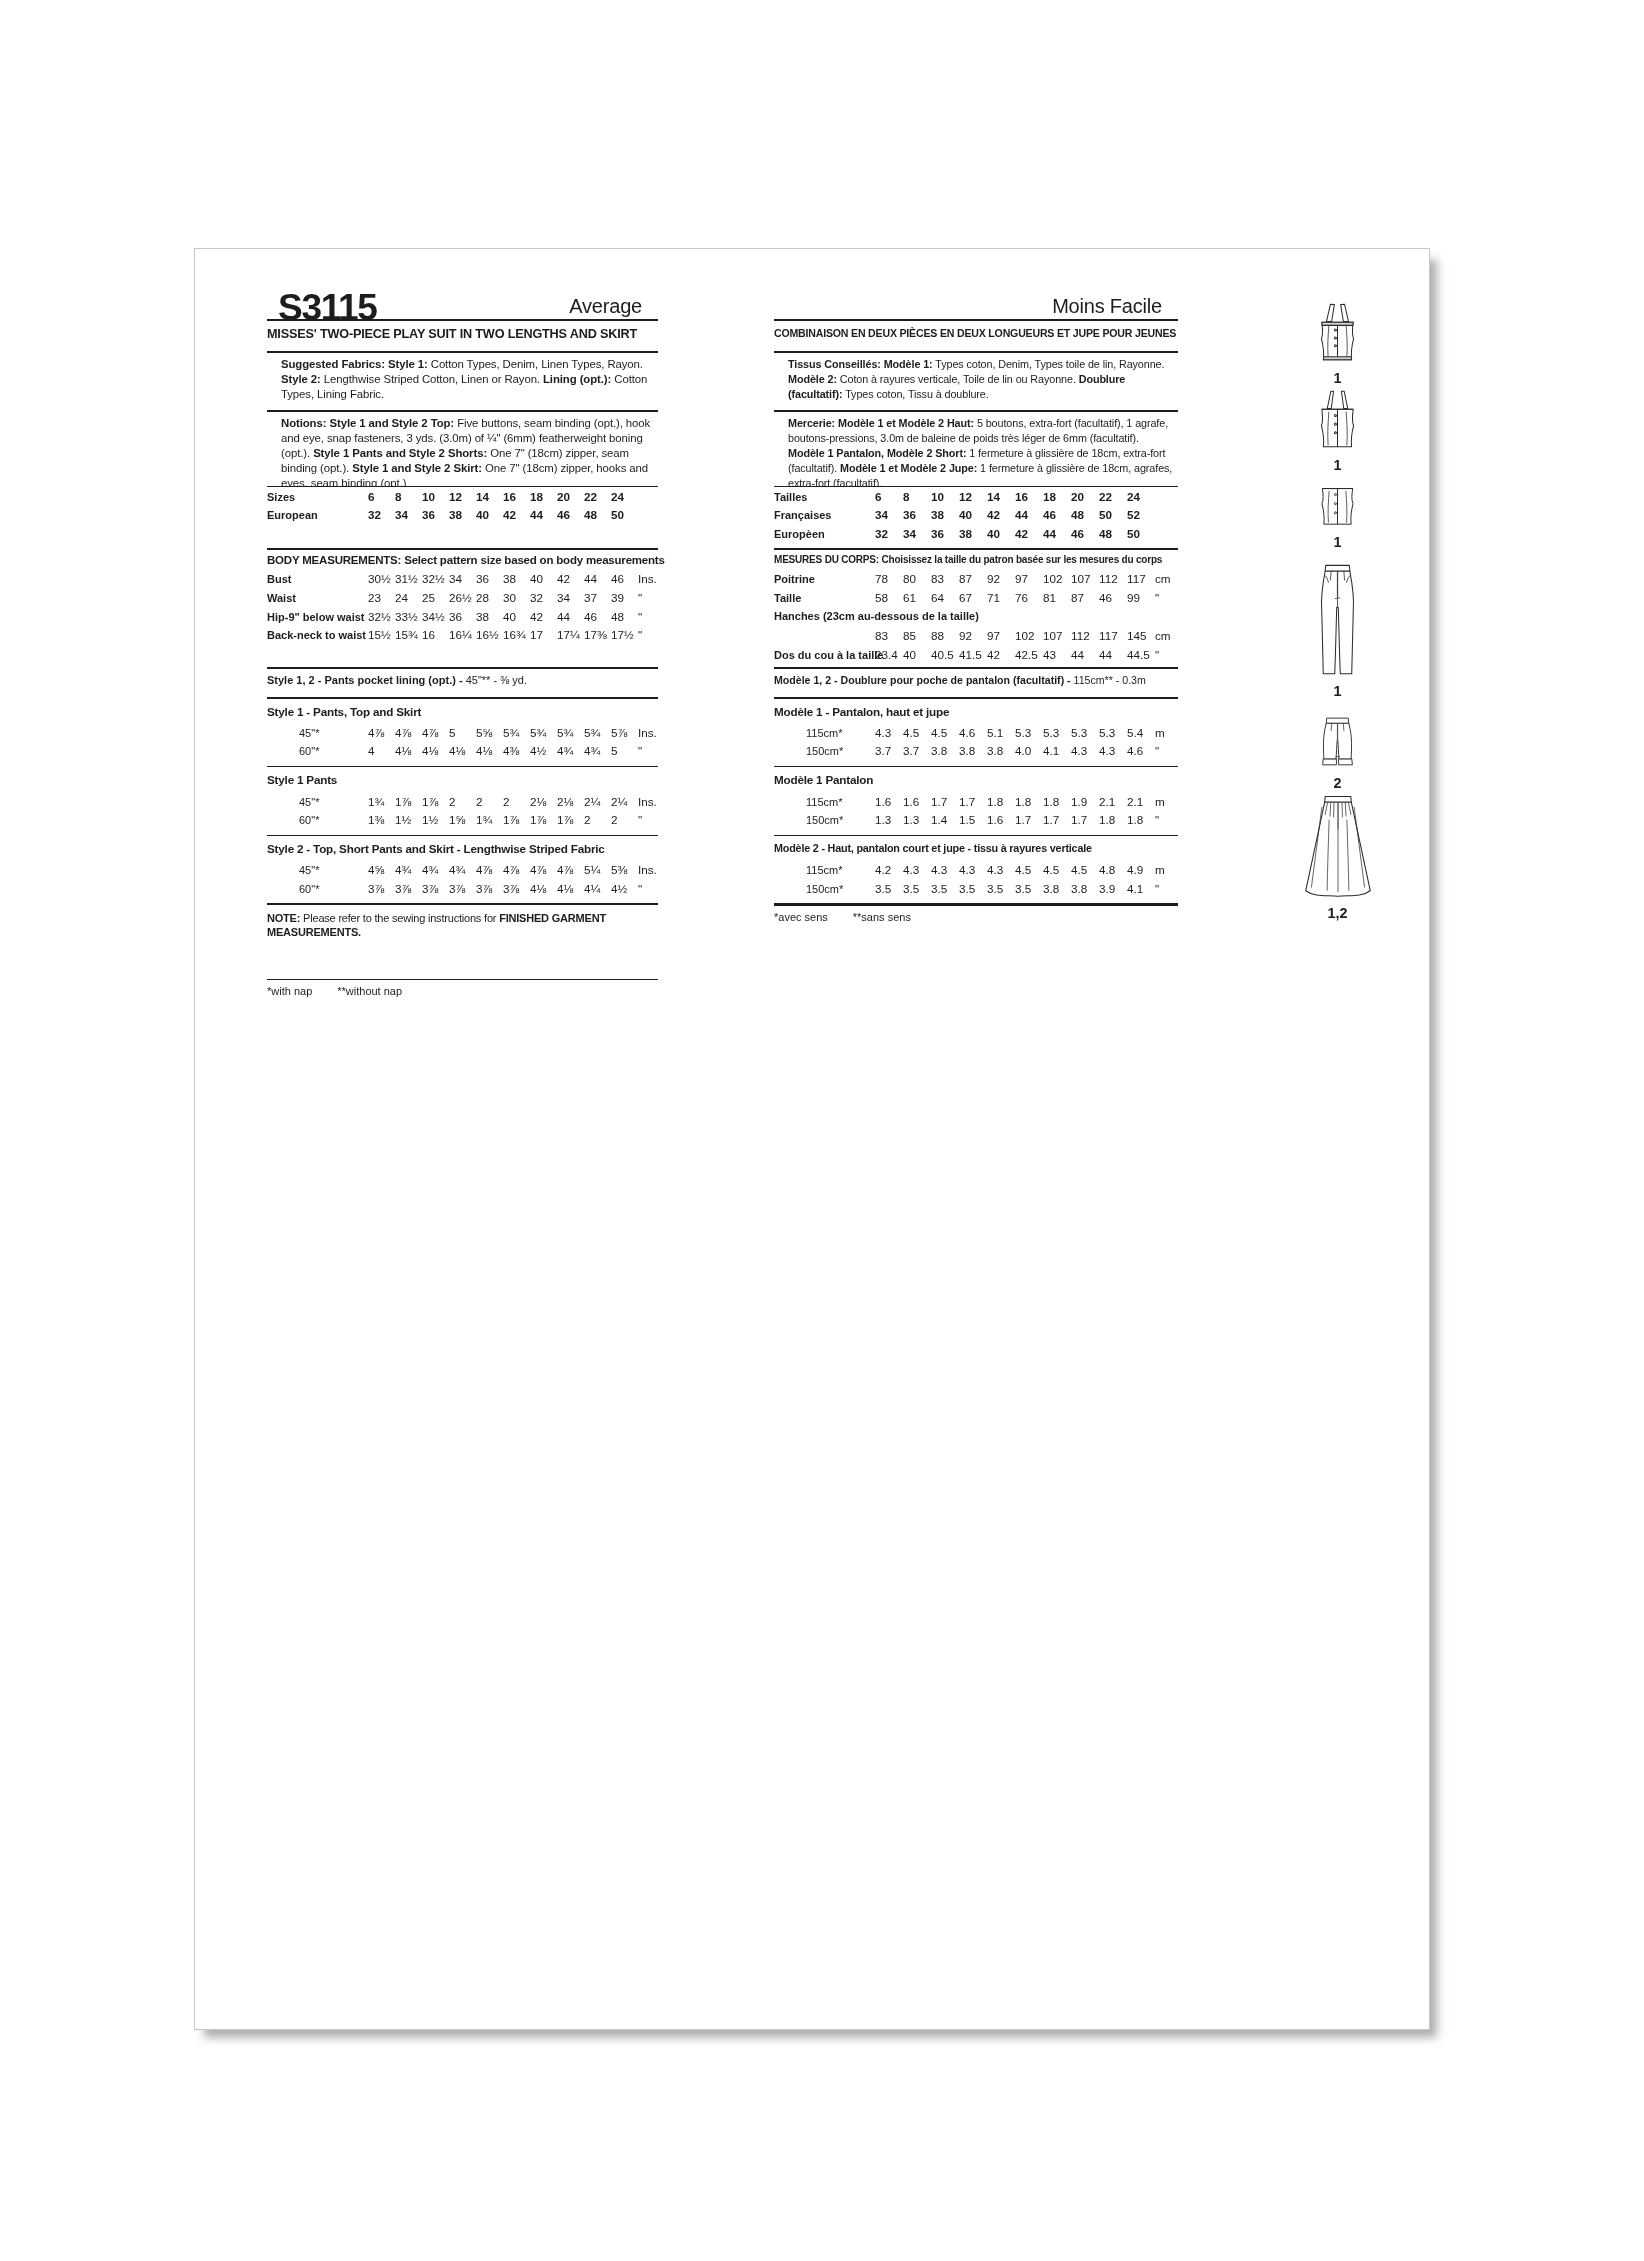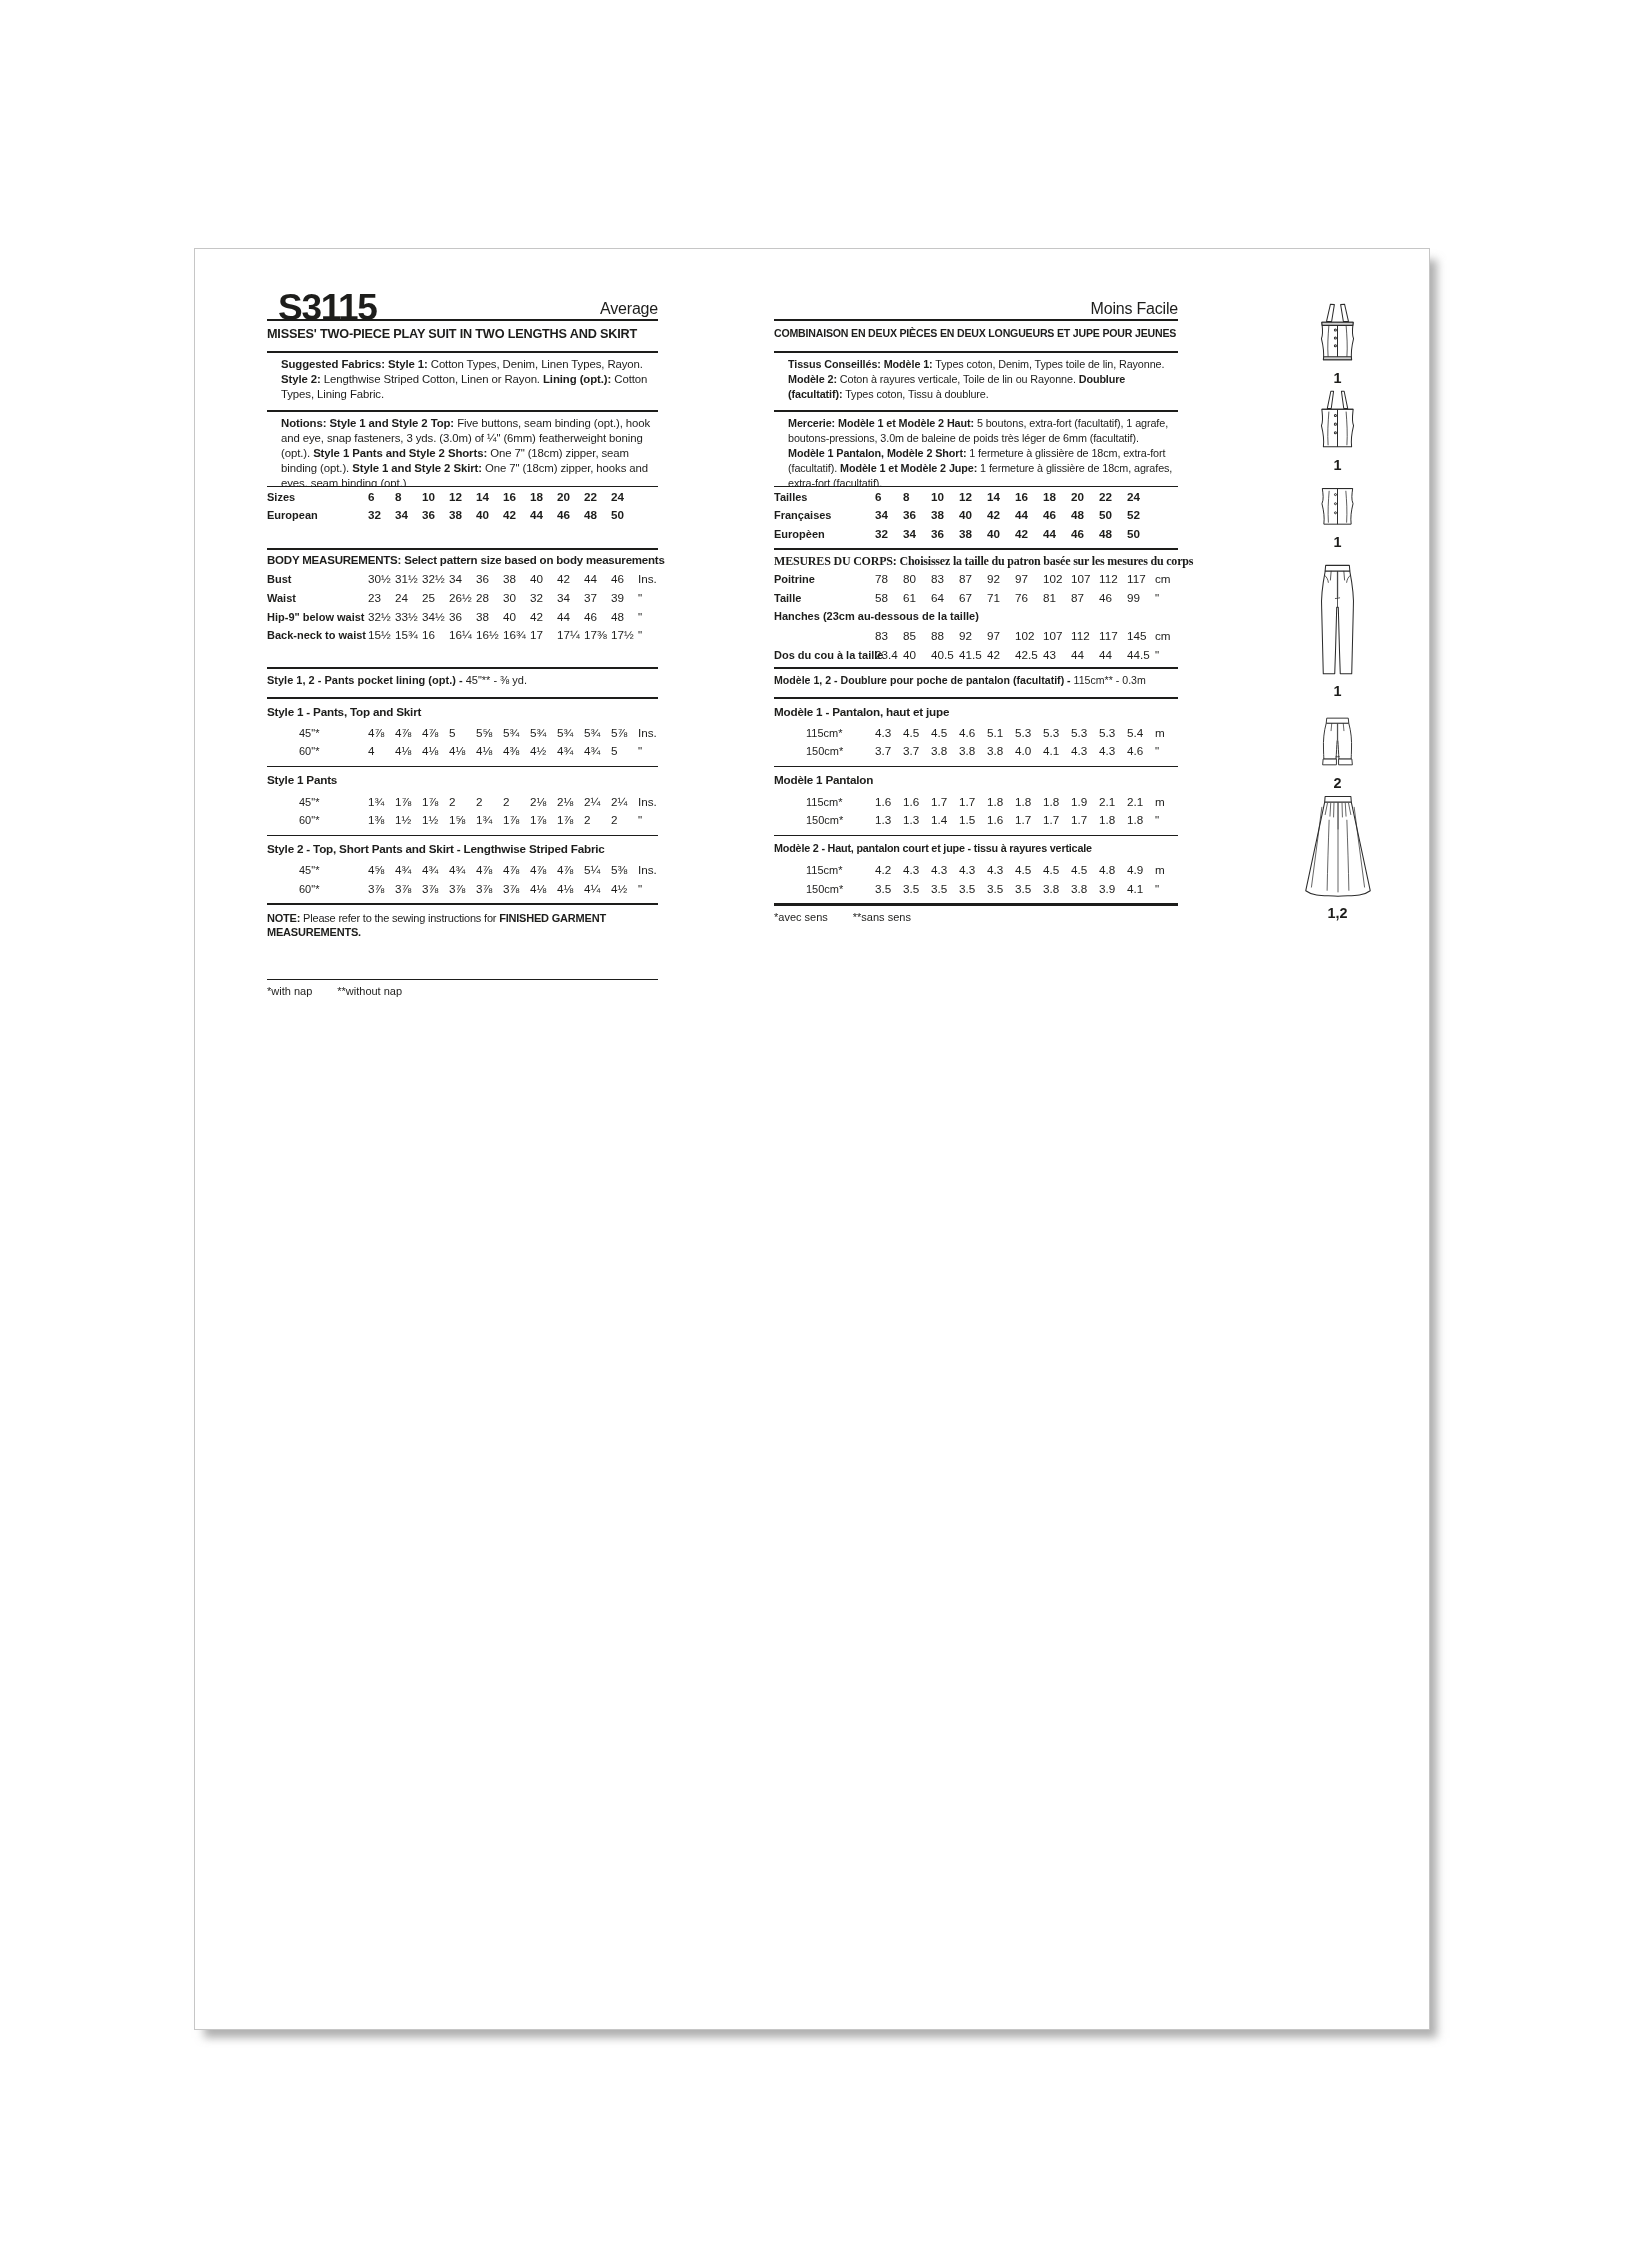--- a/index.html
+++ b/index.html
@@ -4,21 +4,21 @@
 <style>
   html,body{margin:0;padding:0;background:#ffffff;}
   body{width:1644px;height:2261px;position:relative;font-family:"Liberation Sans",sans-serif;color:#1d1d1b;}
   .sheet{position:absolute;left:194px;top:248px;width:1234px;height:1780px;background:#fff;
          border:0.8px solid #c6c6c6;box-shadow:8.5px 10px 8.5px -1.7px rgba(110,110,110,.55);}
   .col{position:absolute;top:41px;}
   .col-en{left:72px;width:391px;}
   .col-fr{left:579px;width:404px;}
   .masthead{position:relative;height:29px;}
   .code{position:absolute;left:0;bottom:-2.5px;font-size:37px;font-weight:bold;letter-spacing:-1.3px;line-height:29px;margin-left:11px;}
-  .difficulty{position:absolute;right:0;bottom:0.8px;font-size:16px;letter-spacing:-0.2px;}
+  .difficulty{position:absolute;right:16px;bottom:0.8px;font-size:20px;letter-spacing:-0.2px;}
   .rule{height:1.7px;background:#1d1d1b;}
   .rule.heavy{height:2.5px;}
   .rule.thin{height:1.3px;}
   .title-block{height:24.5px;padding-top:6px;font-weight:bold;font-size:12.7px;letter-spacing:-0.2px;white-space:nowrap;overflow:hidden;}
   .col-fr .title-block{font-size:10.6px;}
   .pblock{overflow:hidden;margin-left:14px;}
   .fabrics-block{height:57px;}
   .notions-block{height:74px;}
   .para{margin:4.2px 0 0;font-size:11.4px;line-height:15px;letter-spacing:-0.1px;}
   .col-fr .para{font-size:10.8px;}
@@ -315,21 +315,21 @@
           <span class="val">40</span>
           <span class="val">42</span>
           <span class="val">44</span>
           <span class="val">46</span>
           <span class="val">48</span>
           <span class="val">50</span>
           <span class="unit"></span>
         </div>
       </div>
     <div class="rule heavy"></div>
-    <div class="theading-block" style="font-size:12px;font-family:Liberation Serif, serif;">MESURES DU CORPS: Choisissez la taille du patron basée sur les mesures du corps</div>
+    <div class="theading-block" style="font-size:10px;">MESURES DU CORPS: Choisissez la taille du patron basée sur les mesures du corps</div>
     <div class="body-block t body-t">
         <div class="trow">
           <span class="lab b">Poitrine</span>
           <span class="val">78</span>
           <span class="val">80</span>
           <span class="val">83</span>
           <span class="val">87</span>
           <span class="val">92</span>
           <span class="val">97</span>
           <span class="val">102</span>

